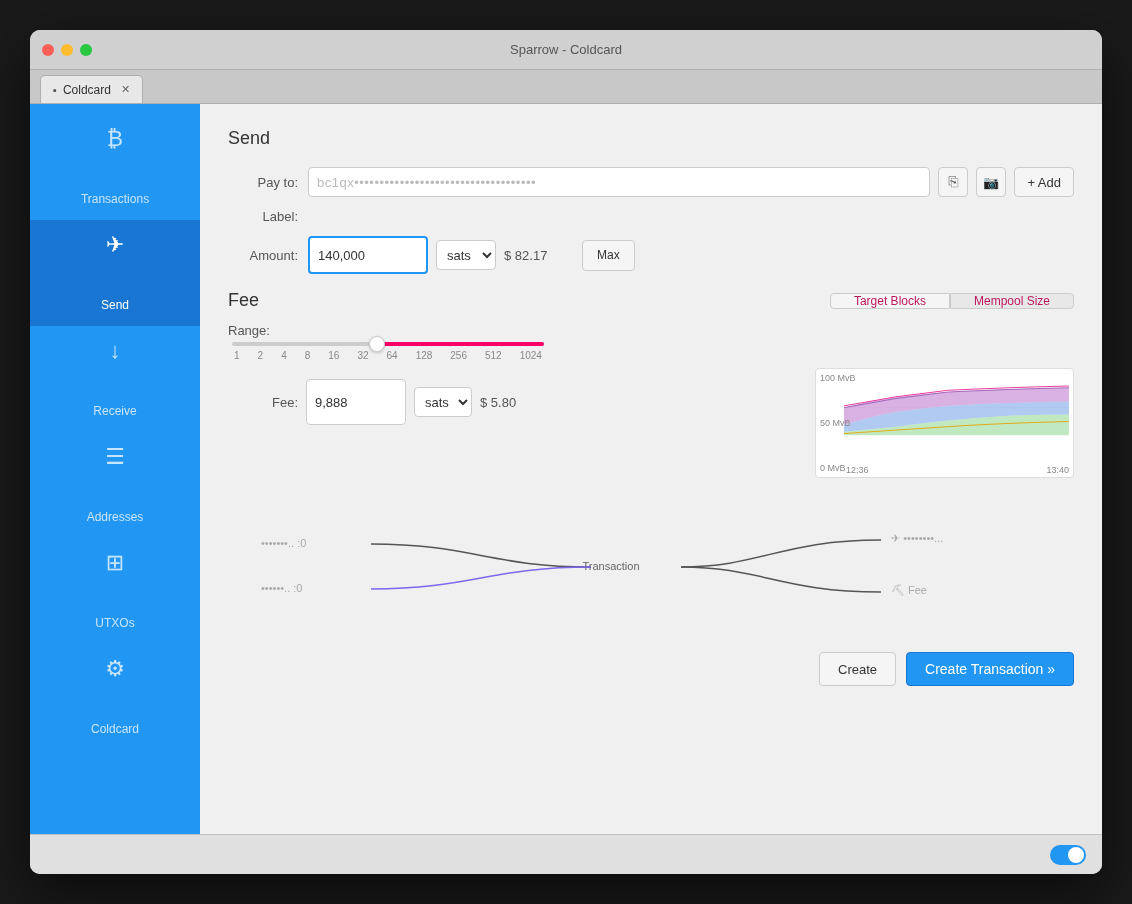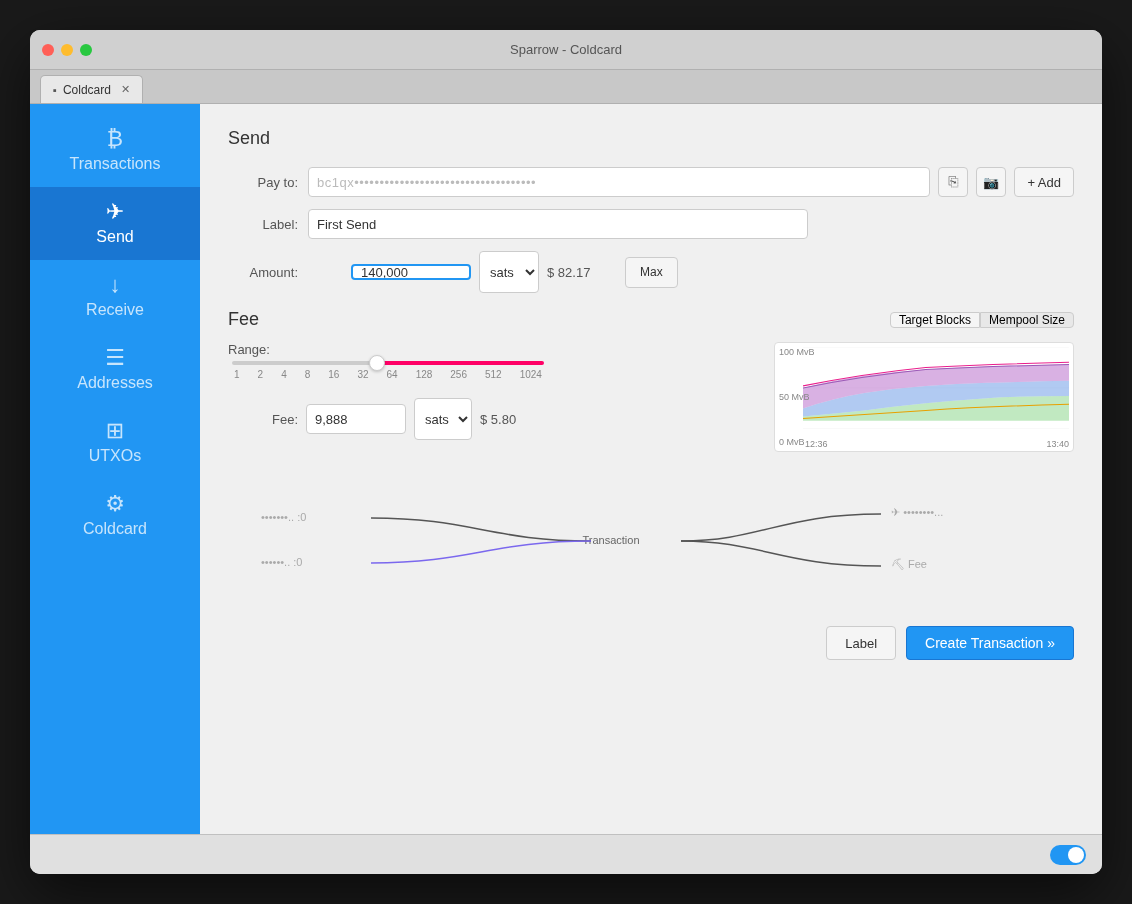--- a/index.html
+++ b/index.html
@@ -103,21 +103,21 @@
       gap: 5px;
     }
     .sidebar-item.active {
       background: #1976d2;
       color: #fff;
     }
     .sidebar-icon {
       font-size: 22px;
       line-height: 1;
     }
-    .sidebar-label { font-size: 16px; }
+    .sidebar-label { font-size: 12px; margin-top: 37px; }
     .content-area {
       flex: 1;
       background: #f0f0f0;
       padding: 24px 28px;
       overflow-y: auto;
     }
     .section-title {
       font-size: 18px;
       font-weight: 500;
       color: #333;
@@ -189,31 +189,30 @@
       color: #333;
       max-width: 500px;
     }
     .amount-container {
       display: flex;
       align-items: center;
       gap: 8px;
     }
     .amount-input {
       width: 120px;
-      height: 16px;
+      height: 38px;
       border: 2px solid #2196f3;
       border-radius: 4px;
       background: #fff;
       padding: 0 8px;
       font-size: 13px;
       color: #333;
-      margin-left: 43px;
     }
     .unit-select {
-      height: 42px;
+      height: 30px;
       border: 1px solid #ccc;
       border-radius: 4px;
       background: #fff;
       padding: 0 6px;
       font-size: 13px;
       color: #333;
       cursor: pointer;
     }
     .usd-value {
       font-size: 13px;
@@ -237,25 +236,25 @@
       display: flex;
       justify-content: space-between;
       align-items: center;
       margin-bottom: 12px;
     }
     .fee-btn-group {
       display: flex;
     }
     .fee-btn {
       height: 16px;
-      padding: 0 8px;
+      padding: 0 23px;
       background: #f5f5f5;
       border: 1px solid #ccc;
       font-size: 12px;
-      color: #000000;
+      color: #be185d;
       cursor: pointer;
     }
     .fee-btn:first-child {
       border-radius: 4px 0 0 4px;
     }
     .fee-btn:last-child {
       border-radius: 0 4px 4px 0;
       background: #e8e8e8;
     }
     .fee-body {
@@ -319,36 +318,37 @@
       background: #f0a030;
       display: inline-block;
     }
     .fee-row {
       display: flex;
       align-items: center;
       gap: 8px;
     }
     .fee-input {
       width: 100px;
-      height: 30px;
+      height: 46px;
       border: 1px solid #ccc;
       border-radius: 4px;
       background: #fff;
       padding: 0 8px;
       font-size: 13px;
       color: #333;
     }
     .chart-container {
-      width: 300px;
+      width: 259px;
       height: 110px;
       background: #fff;
       border: 1px solid #ddd;
       border-radius: 4px;
       position: relative;
       overflow: hidden;
+      margin-top: 45px;
     }
     .chart-y-labels {
       position: absolute;
       left: 0;
       top: 0;
       height: 100%;
       display: flex;
       flex-direction: column;
       justify-content: space-between;
       padding: 4px 4px;
@@ -503,21 +503,20 @@
           <div class="icon-btn">⎘</div>
           <div class="icon-btn">📷</div>
           <div class="add-btn">
             <span>+ Add</span>
           </div>
         </div>
       </div>
 
       <div class="form-row">
         <span class="form-label">Label:</span>
-        <input class="label-input" type="text" value="First Send" style="">
       </div>
 
       <div class="form-row">
         <span class="form-label">Amount:</span>
         <div class="amount-container">
           <input class="amount-input" type="text" value="140,000" style="">
           <select class="unit-select">
             <option>sats</option>
             <option>BTC</option>
           </select>
@@ -618,21 +617,21 @@
 
           <path d="M 120,42 C 220,42 240,65 340,65" fill="none" stroke="#555" stroke-width="1.5"></path>
           <path d="M 120,87 C 220,87 240,65 340,65" fill="none" stroke="#7B68EE" stroke-width="1.5"></path>
 
           <path d="M 430,65 C 510,65 530,38 630,38" fill="none" stroke="#555" stroke-width="1.5"></path>
           <path d="M 430,65 C 510,65 530,90 630,90" fill="none" stroke="#555" stroke-width="1.5"></path>
         </svg>
       </div>
 
       <div class="footer-actions">
-        <button class="clear-btn">Label</button>
+        <button class="clear-btn">Create</button>
         <button class="create-btn">Create Transaction »</button>
       </div>
     </div>
   </div>
 
   <div class="bottom-bar">
     <div class="toggle">
       <div class="toggle-thumb"></div>
     </div>
   </div>

